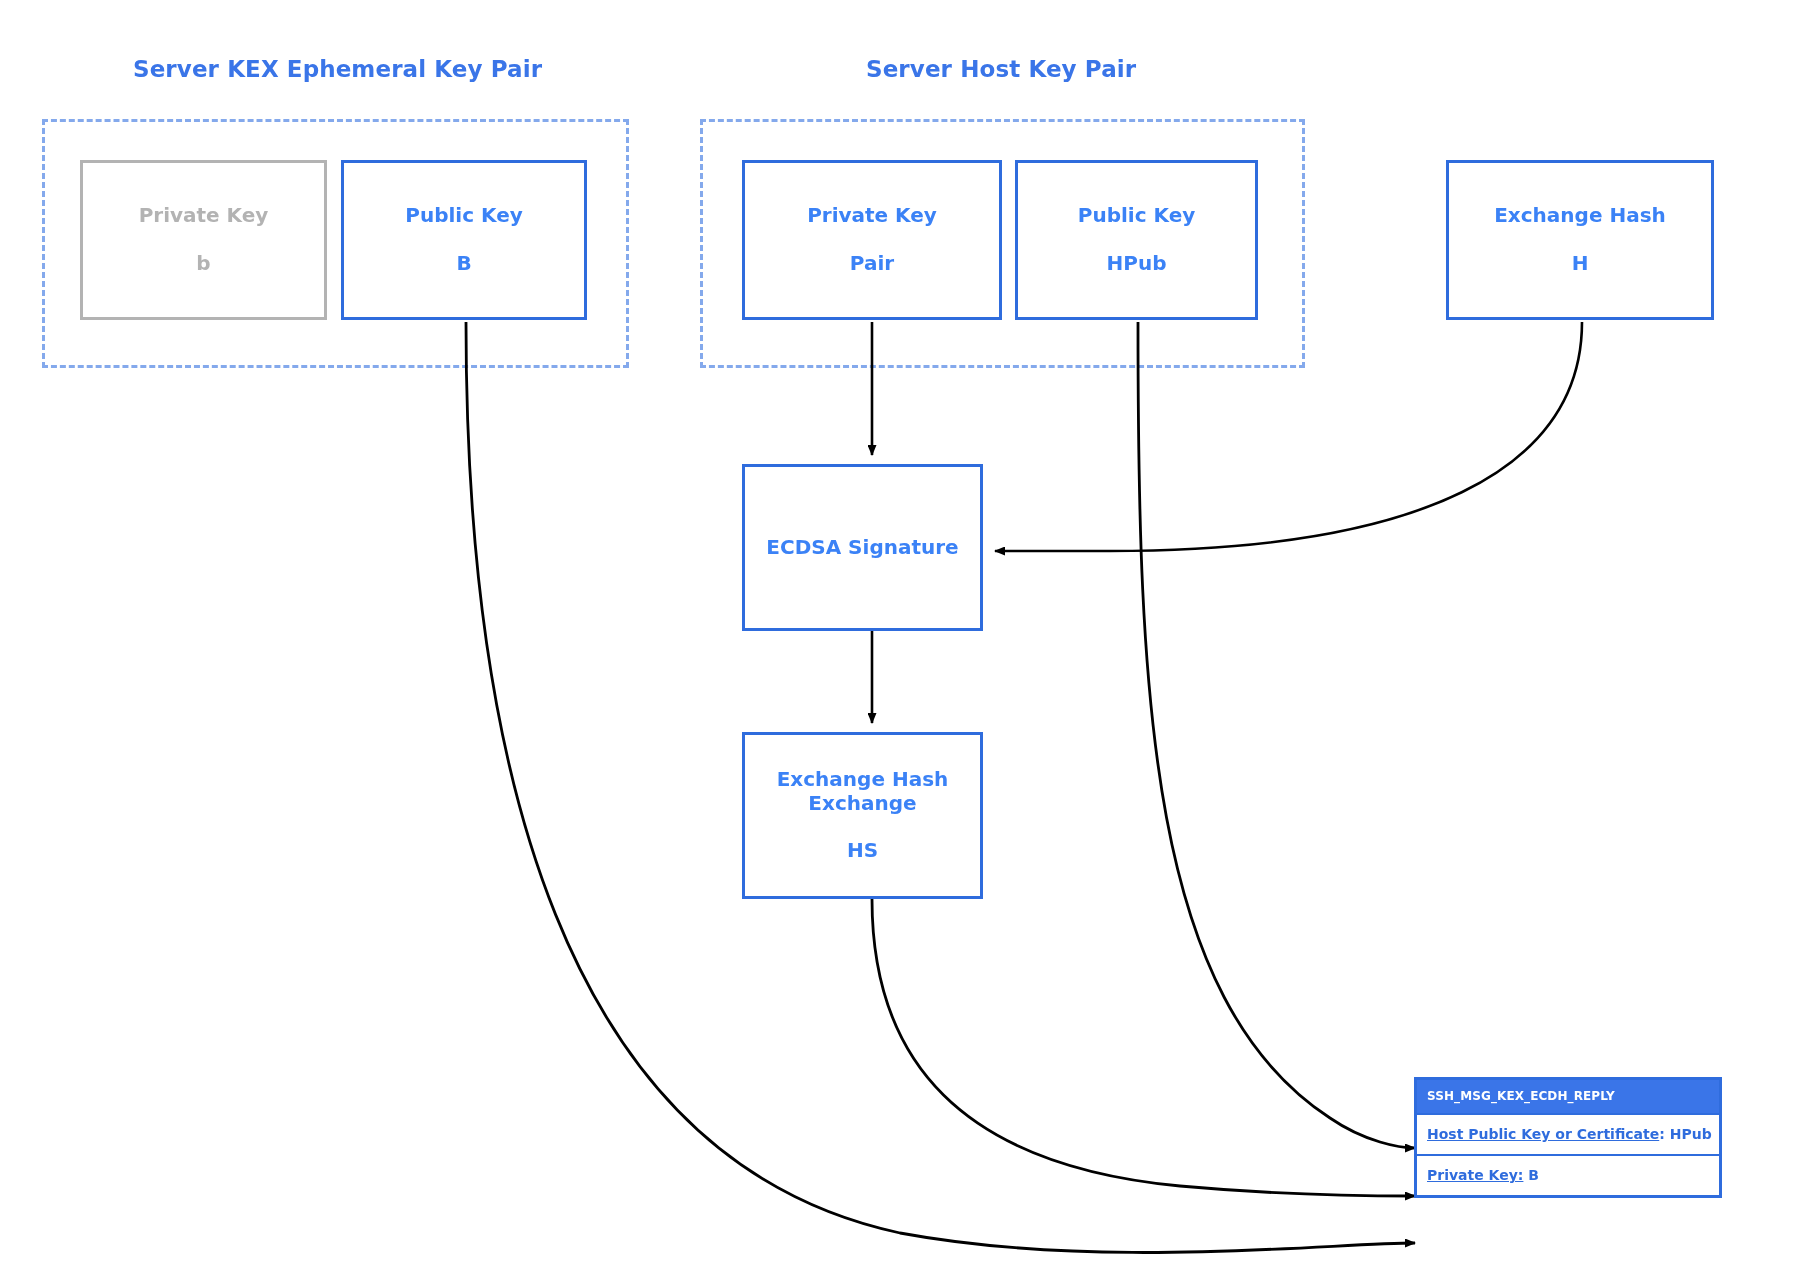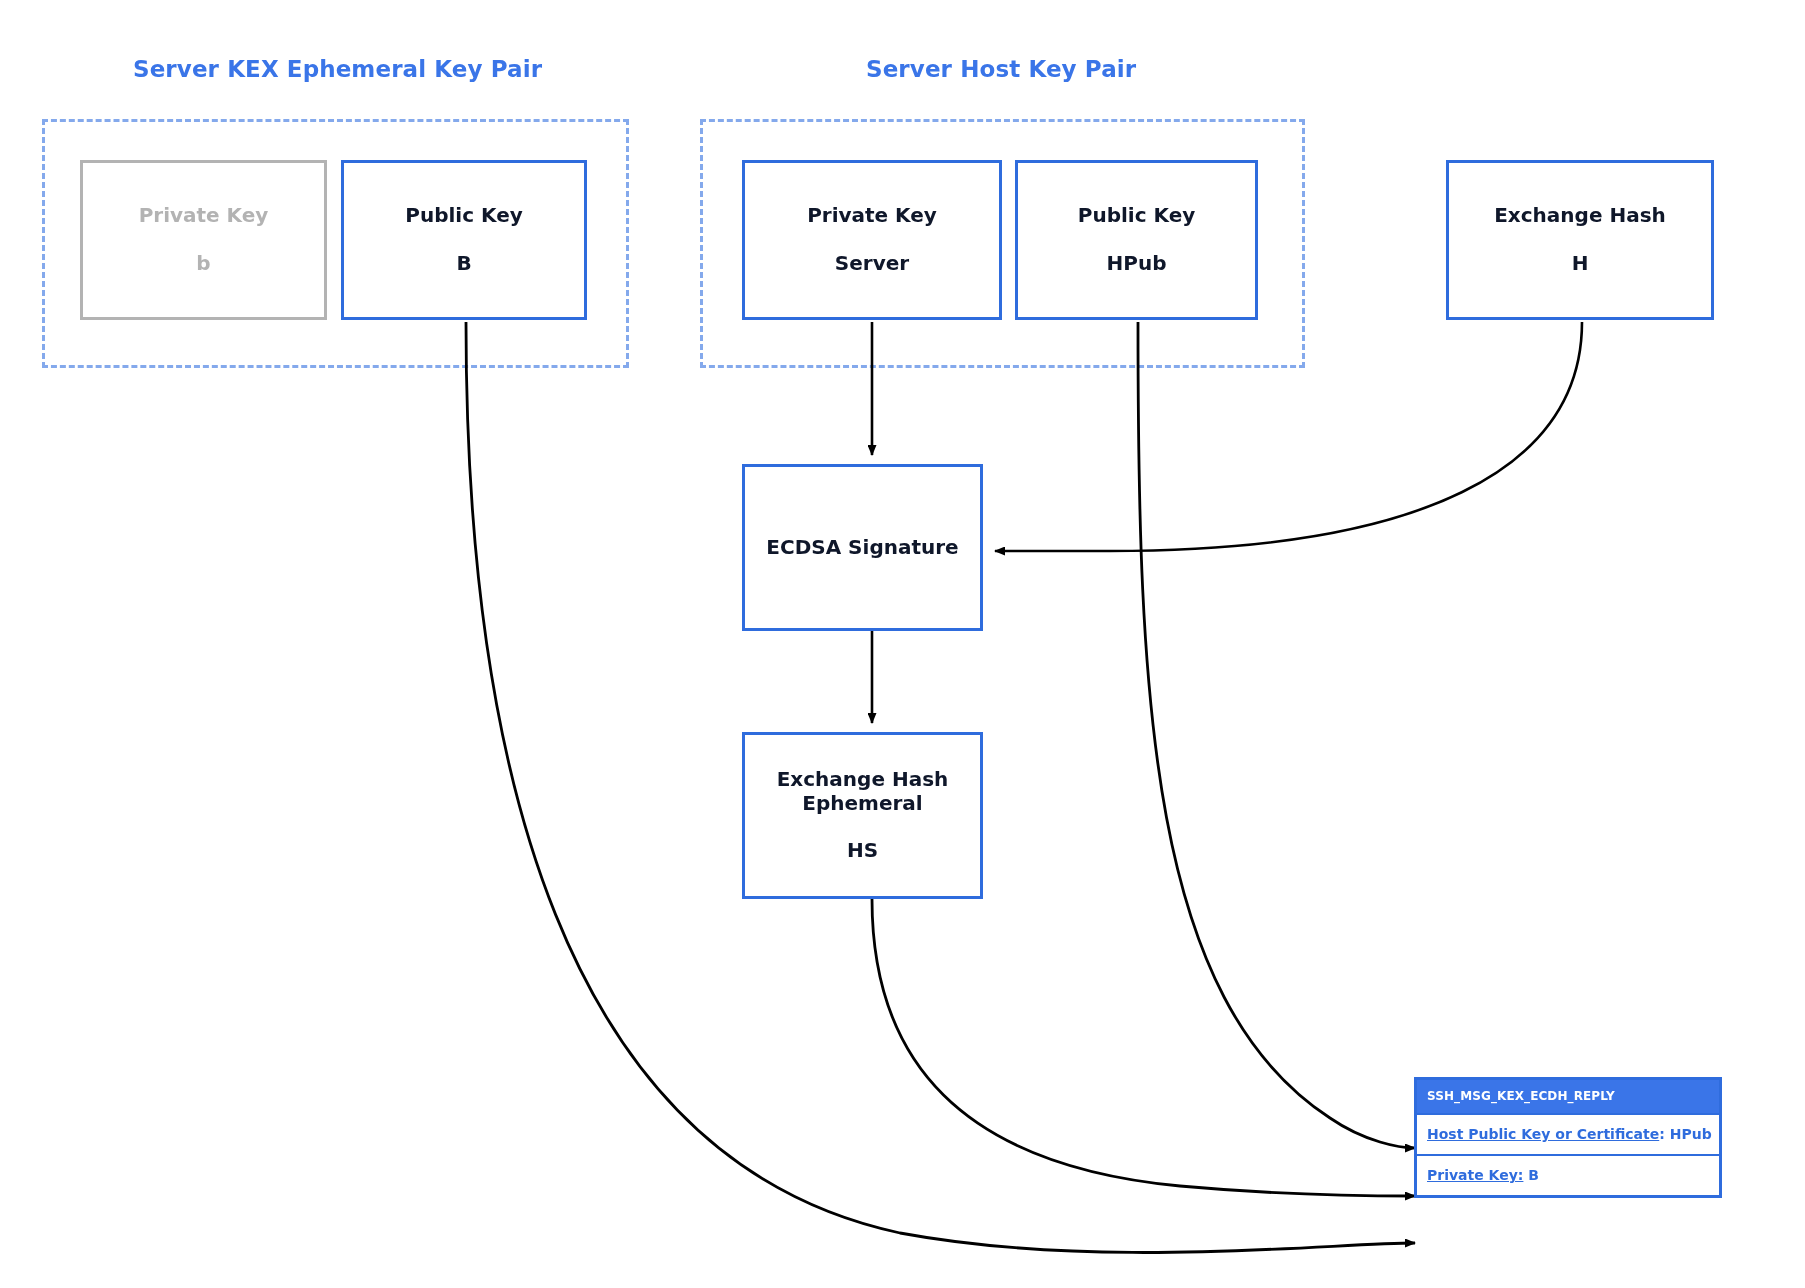--- a/index.html
+++ b/index.html
@@ -41,21 +41,21 @@
   }
   .node {
     position: absolute;
     box-sizing: border-box;
     border: 3px solid #2f6cdd;
     background: #ffffff;
     display: flex;
     flex-direction: column;
     align-items: center;
     justify-content: center;
-    color: #0f172a;
+    color: #3b82f6;
     font-weight: bold;
     font-size: 20px;
     line-height: 1.18;
     text-align: center;
   }
   .node.muted {
     border-color: #b3b3b3;
     color: #b3b3b3;
   }
   .node .nlabel {
@@ -131,42 +131,42 @@
     <span class="nval">b</span>
   </div>
 
   <div class="node" style="left:341px; top:160px; width:246px; height:160px;">
     <span class="nlabel">Public Key</span>
     <span class="nval">B</span>
   </div>
 
   <div class="node" style="left:742px; top:160px; width:260px; height:160px;">
     <span class="nlabel">Private Key</span>
-    <span class="nval">Server</span>
+    <span class="nval">Pair</span>
   </div>
 
   <div class="node" style="left:1015px; top:160px; width:243px; height:160px;">
     <span class="nlabel">Public Key</span>
     <span class="nval">HPub</span>
   </div>
 
   <div class="node" style="left:1446px; top:160px; width:268px; height:160px;">
     <span class="nlabel">Exchange Hash</span>
     <span class="nval">H</span>
   </div>
 
   <div class="node single" style="left:742px; top:464px; width:241px; height:167px;">
     <span class="nlabel">ECDSA Signature</span>
 
   </div>
 
   <div class="node" style="left:742px; top:732px; width:241px; height:167px;">
     <span class="nlabel">
       <span>Exchange Hash</span><br>
-      <span>Ephemeral</span>
+      <span>Exchange</span>
     </span>
     <span class="nval">HS</span>
   </div>
 
   <div class="msg-table" style="left:1414px; top:1077px;">
 
     <div class="msg-head">SSH_MSG_KEX_ECDH_REPLY</div>
 
     <div class="msg-row">
       <span class="rk">Host Public Key or Certificate</span><span>:</span>

